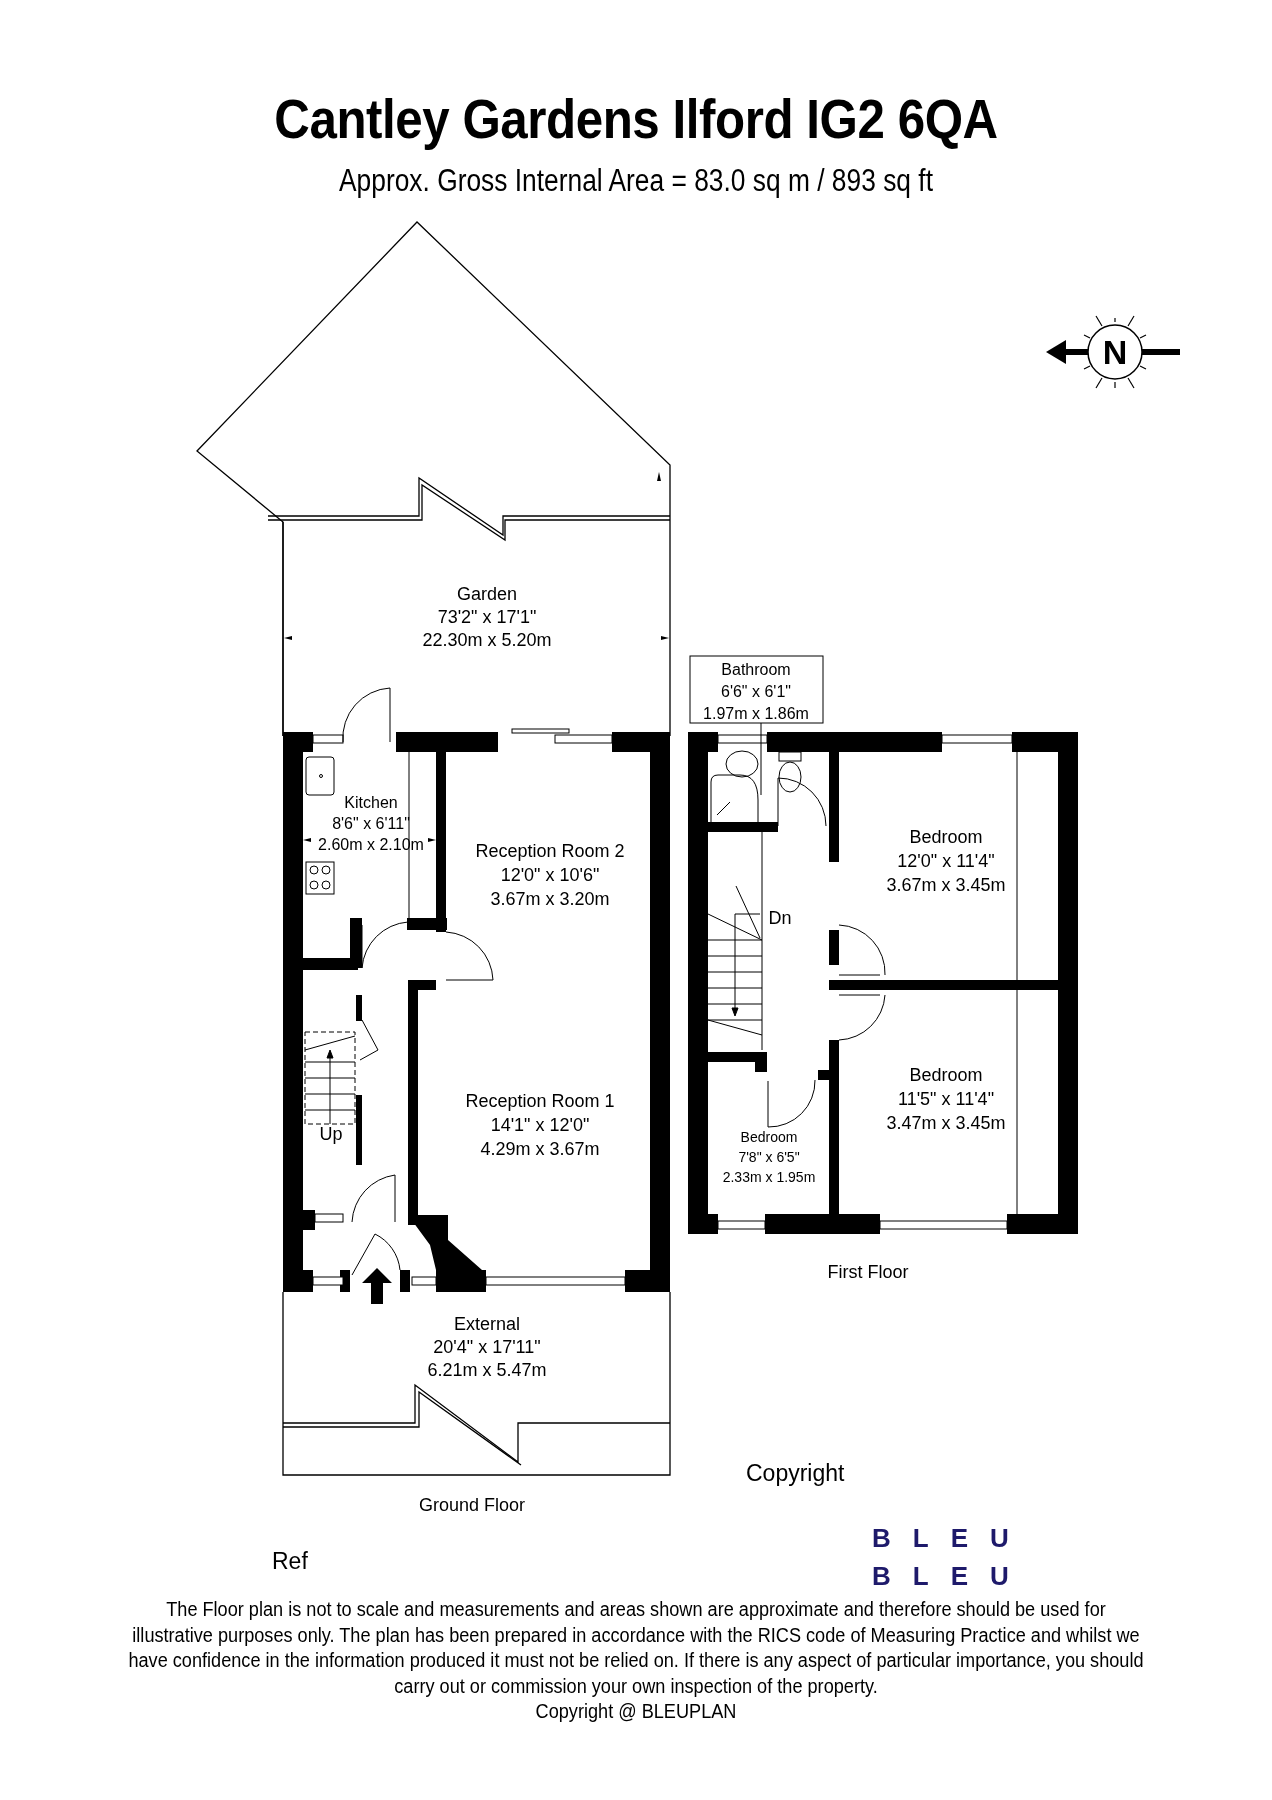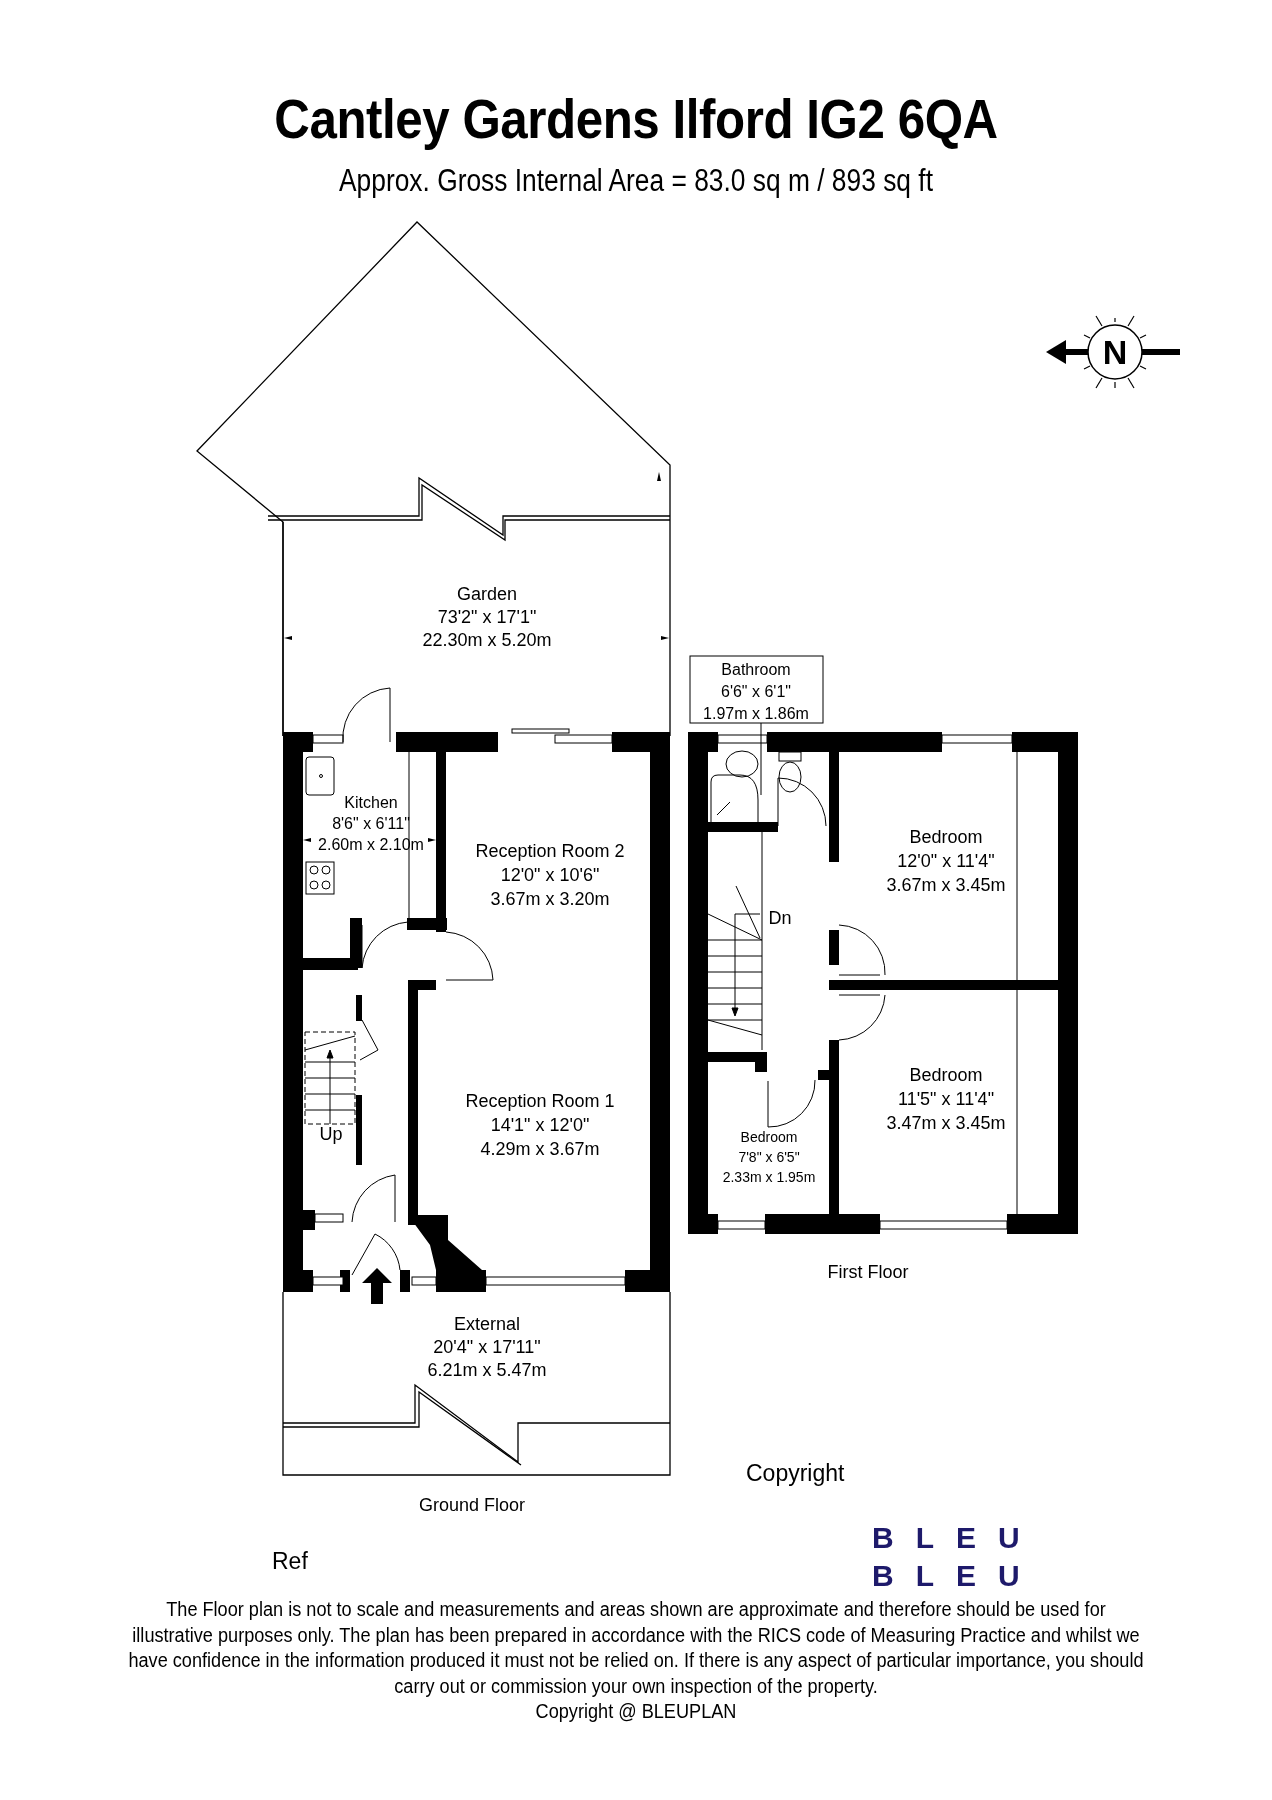--- a/index.html
+++ b/index.html
@@ -3,21 +3,21 @@
 <meta charset="utf-8">
 <style>
   html, body { margin: 0; padding: 0; background: #ffffff; }
   body { width: 1272px; height: 1800px; position: relative; overflow: hidden; font-family: "Liberation Sans", sans-serif; color: #000; }
   .title { position: absolute; left: 0; width: 1272px; top: 86px; text-align: center; font-size: 56px; font-weight: bold; letter-spacing: -0.5px; transform: scaleX(0.88); transform-origin: center; }
   .subtitle { position: absolute; left: 0; width: 1272px; top: 163px; text-align: center; font-size: 31px; transform: scaleX(0.85); transform-origin: center; }
   svg.plan { position: absolute; left: 0; top: 0; }
   .lbl { font-family: "Liberation Sans", sans-serif; fill: #000; text-anchor: middle; }
   .ref { position: absolute; left: 272px; top: 1548px; font-size: 23px; }
   .copyright { position: absolute; left: 746px; top: 1460px; font-size: 23px; text-align: center; }
-  .logo { position: absolute; left: 872px; top: 1519px; color: #1e1a6b; font-weight: bold; font-size: 30px; letter-spacing: 22px; line-height: 38px; font-family: "Liberation Sans", sans-serif; }
+  .logo { position: absolute; left: 872px; top: 1519px; color: #1e1a6b; font-weight: bold; font-size: 26px; letter-spacing: 22px; line-height: 38px; font-family: "Liberation Sans", sans-serif; }
   .disclaimer { position: absolute; left: 30px; width: 1212px; top: 1597px; text-align: center; font-size: 19.5px; line-height: 25.5px; transform: scaleX(0.93); transform-origin: center; }
 </style>
 </head>
 <body>
 
 <div class="title">Cantley Gardens Ilford IG2 6QA</div>
 <div class="subtitle">Approx. Gross Internal Area = 83.0 sq m / 893 sq ft</div>
 
 <svg class="plan" width="1272" height="1800" viewBox="0 0 1272 1800" xmlns="http://www.w3.org/2000/svg">
 

